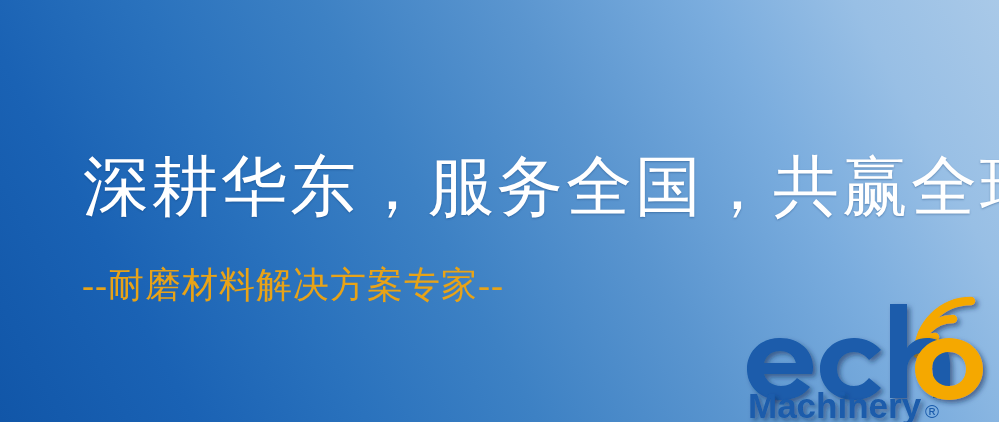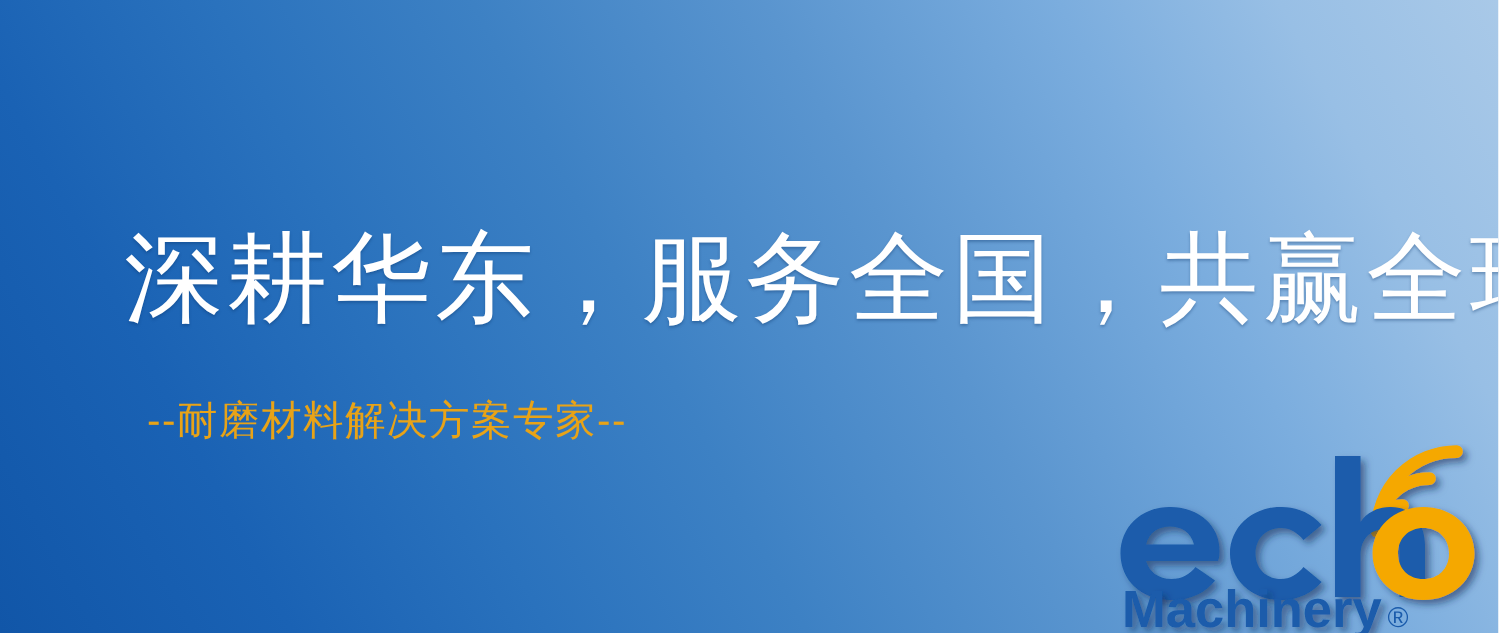--- a/index.html
+++ b/index.html
@@ -39,24 +39,24 @@
     letter-spacing: 3px;
     color: #ffffff;
     white-space: nowrap;
     font-weight: 400;
     text-shadow: 0 1px 2px rgba(8,50,100,0.35);
   }
 
   
   .subtitle {
     position: absolute;
-    left: 98px;
+    left: 82px;
     top: 266px;
-    font-family: Liberation Sans, sans-serif;
-    font-size: 27px;
+    font-family: Liberation Serif, serif;
+    font-size: 36px;
     line-height: 1.1;
     letter-spacing: 1px;
     color: #e8a317;
     white-space: nowrap;
     font-weight: 400;
   }
 
   
   #logo {
     position: absolute;

